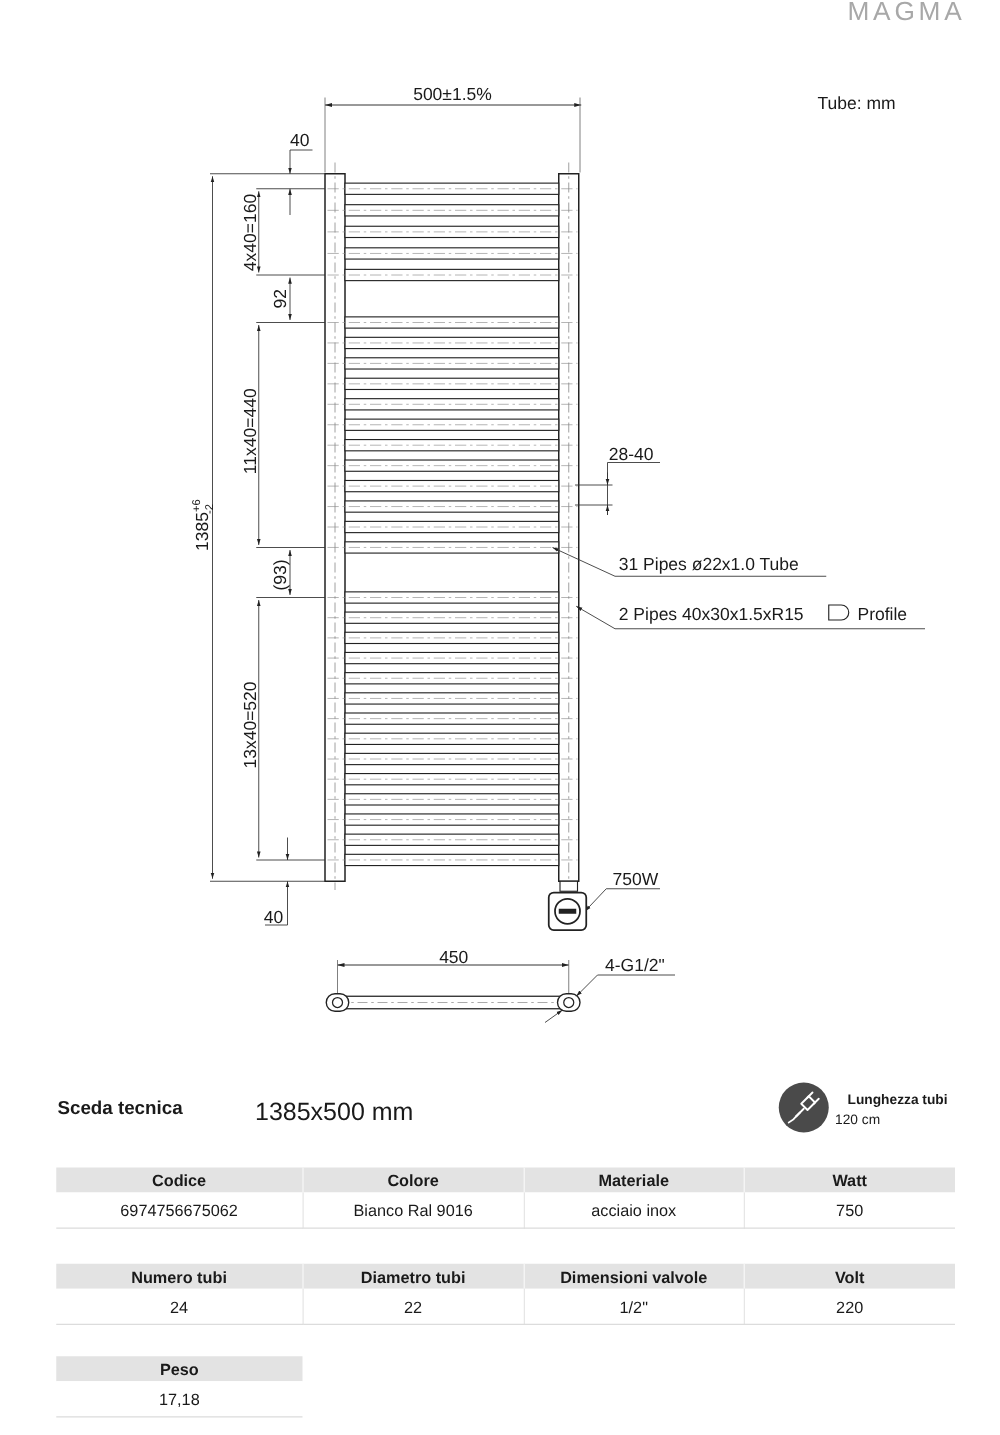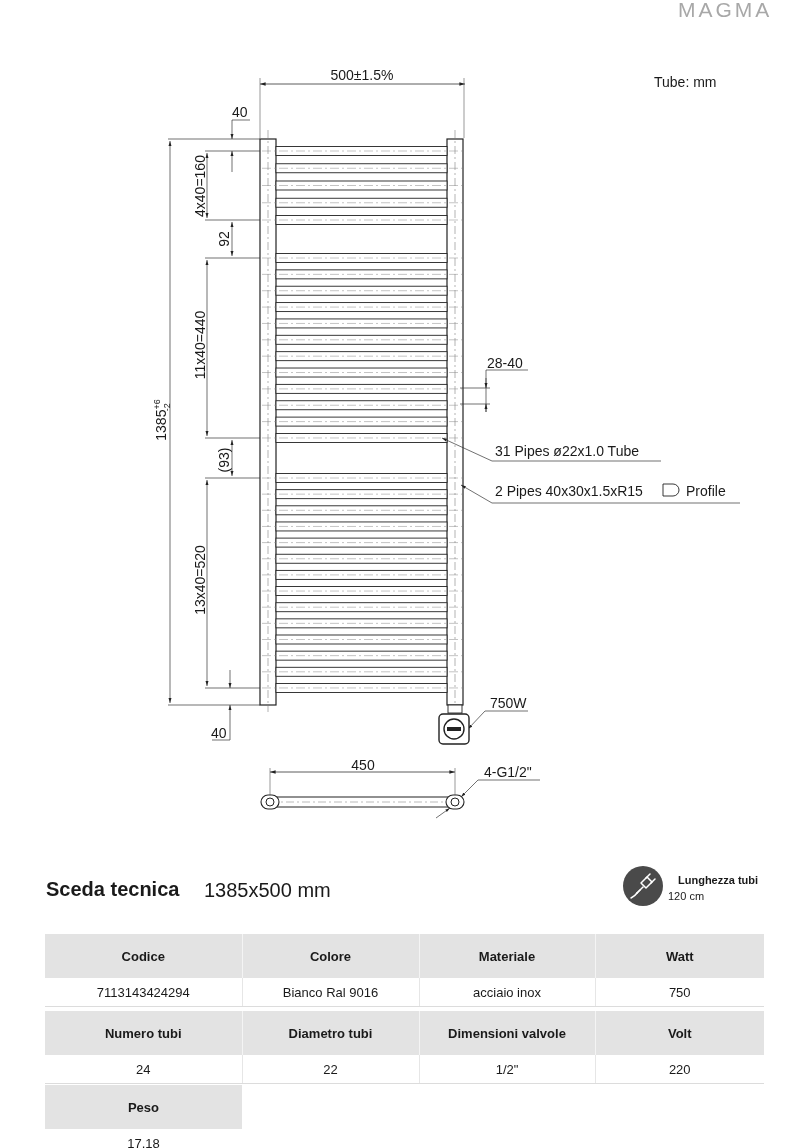--- a/index.html
+++ b/index.html
@@ -3,28 +3,28 @@
 <meta charset="utf-8">
 <style>
   html, body { margin:0; padding:0; background:#ffffff; }
   body { width:800px; height:1148px; position:relative; overflow:hidden;
          font-family:"Liberation Sans", sans-serif; color:#1a1a1a; }
   .logo { position:absolute; left:678px; top:-2px; font-size:21px; letter-spacing:3px;
           color:#a8a8a8; font-family:"Liberation Sans", sans-serif; font-weight:300; }
   .unit { position:absolute; left:654px; top:74px; font-size:14px; }
   svg.drawing { position:absolute; left:0; top:0; }
   .dimtext { font-family:"Liberation Sans", sans-serif; font-size:14px; fill:#1a1a1a; }
-  .title { position:absolute; left:46px; top:878px; font-size:20px; font-weight:bold; }
+  .title { position:absolute; left:46px; top:878px; font-size:15px; font-weight:bold; }
   .subtitle { position:absolute; left:204px; top:879px; font-size:20px; }
   .cord { position:absolute; left:623px; top:866px; }
   .cord-circle { position:absolute; left:0; top:0; width:40px; height:40px; border-radius:50%; background:#4a4a4a; }
   .cord-label { position:absolute; left:55px; top:8px; font-size:11px; font-weight:bold; white-space:nowrap; }
   .cord-value { position:absolute; left:45px; top:24px; font-size:11px; white-space:nowrap; }
   table.spec { position:absolute; border-collapse:collapse; font-size:13px; }
-  table.spec th { background:#e3e3e3; font-weight:bold; height:44px; padding:0; 
+  table.spec th { background:#e3e3e3; font-weight:bold; height:20px; padding:0; 
                   border-right:1px solid #f4f4f4; }
   table.spec td { background:#ffffff; height:28px; padding:0; text-align:center;
                   border-right:1px solid #e6e6e6; border-bottom:1px solid #dcdcdc; }
   table.spec th:last-child, table.spec td:last-child { border-right:none; }
 </style>
 </head>
 <body>
 
 <div class="logo">MAGMA</div>
 <div class="unit">Tube: mm</div>
@@ -247,21 +247,21 @@
       <col style="width:169px">
     </colgroup>
   <tbody>
       <tr>
     <th>Codice</th>
     <th>Colore</th>
     <th>Materiale</th>
     <th>Watt</th>
   </tr>
   <tr>
-    <td>7113143424294</td>
+    <td>6974756675062</td>
     <td>Bianco Ral 9016</td>
     <td>acciaio inox</td>
     <td>750</td>
   </tr>
 </tbody>
   </table>
 
 <table class="spec" style="left:45px; top:1011px; width:719px;">
   <colgroup>
       <col style="width:197px">

